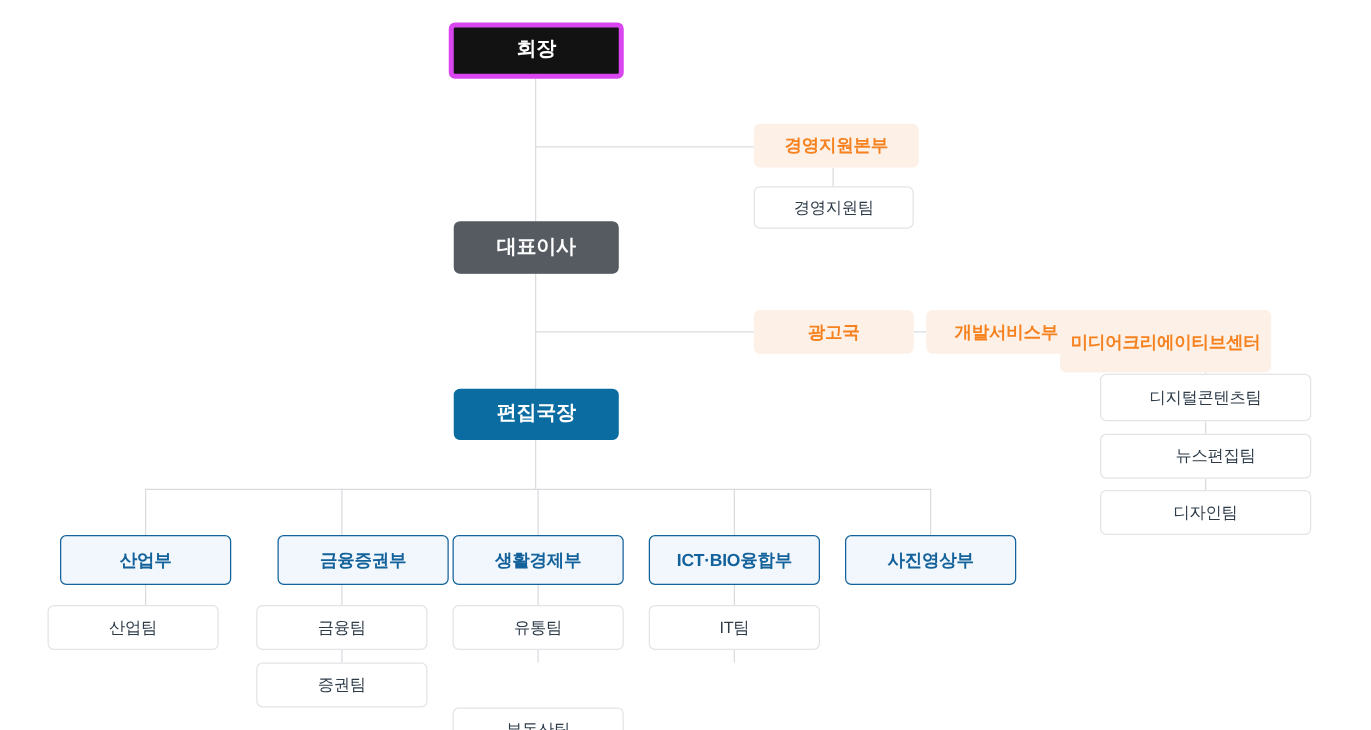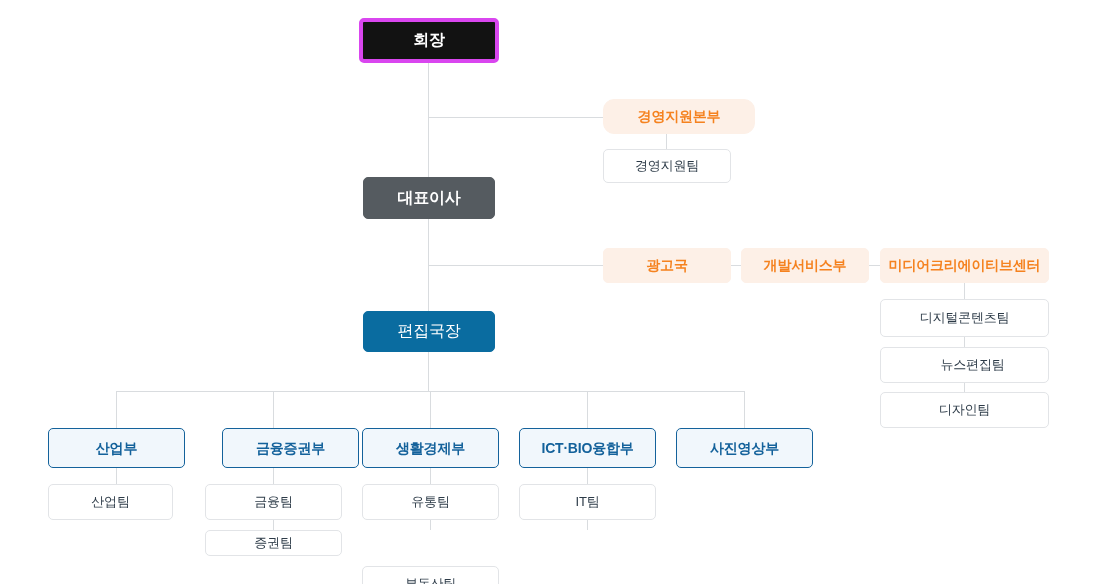--- a/index.html
+++ b/index.html
@@ -48,21 +48,21 @@
     color: #ffffff;
     font-size: 16px;
     font-weight: 700;
     border: 1px solid #555b60;
   }
   
   .node.lvl-editor {
     background: #0a6ca0;
     color: #ffffff;
     font-size: 16px;
-    font-weight: 400;
+    font-weight: 700;
     border: 1px solid #0a6ca0;
   }
   
   .node.lvl-division {
     background: #fdf0e7;
     color: #f5821f;
     font-size: 14px;
     font-weight: 700;
     border: 1px solid #fdf0e7;
   }
@@ -127,54 +127,54 @@
   <div class="line v" style="left:430px; top:468px; height:16px;"></div>
   <div class="line v" style="left:430px; top:520px; height:10px;"></div>
 
   <div class="line v" style="left:587px; top:468px; height:16px;"></div>
   <div class="line v" style="left:587px; top:520px; height:10px;"></div>
 
   <div class="node lvl-chairman" style="left:359px; top:18px; width:140px; height:45px;">회장</div>
 
   <div class="node lvl-ceo" style="left:363px; top:177px; width:132px; height:42px;">대표이사</div>
 
-  <div class="node lvl-division" style="left:603px; top:99px; width:152px; height:35px;border-radius:11px;">경영지원본부</div>
+  <div class="node lvl-division" style="left:603px; top:99px; width:132px; height:35px;">경영지원본부</div>
 
   <div class="node lvl-team" style="left:603px; top:149px; width:128px; height:34px;">경영지원팀</div>
 
   <div class="node lvl-division" style="left:603px; top:248px; width:128px; height:35px;">광고국</div>
 
   <div class="node lvl-division" style="left:741px; top:248px; width:128px; height:35px;">개발서비스부</div>
 
-  <div class="node lvl-division" style="left:880px; top:248px; width:169px; height:35px;">미디어크리에이티브센터</div>
+  <div class="node lvl-division" style="left:848px; top:248px; width:169px; height:50px;">미디어크리에이티브센터</div>
 
   <div class="node lvl-team" style="left:880px; top:299px; width:169px; height:38px;">디지털콘텐츠팀</div>
 
   <div class="node lvl-team" style="left:880px; top:347px; width:169px; height:36px;padding-left:16px;">뉴스편집팀</div>
 
   <div class="node lvl-team" style="left:880px; top:392px; width:169px; height:36px;">디자인팀</div>
 
   <div class="node lvl-editor" style="left:363px; top:311px; width:132px; height:41px;">편집국장</div>
 
   <div class="node lvl-department" style="left:48px; top:428px; width:137px; height:40px;">산업부</div>
 
   <div class="node lvl-department" style="left:222px; top:428px; width:137px; height:40px;">금융증권부</div>
 
   <div class="node lvl-department" style="left:362px; top:428px; width:137px; height:40px;">생활경제부</div>
 
   <div class="node lvl-department" style="left:519px; top:428px; width:137px; height:40px;">ICT·BIO융합부</div>
 
   <div class="node lvl-department" style="left:676px; top:428px; width:137px; height:40px;">사진영상부</div>
 
-  <div class="node lvl-team" style="left:48px; top:484px; width:125px; height:36px;">산업팀</div>
+  <div class="node lvl-team" style="left:38px; top:484px; width:137px; height:36px;">산업팀</div>
 
   <div class="node lvl-team" style="left:205px; top:484px; width:137px; height:36px;">금융팀</div>
 
   <div class="node lvl-team" style="left:362px; top:484px; width:137px; height:36px;">유통팀</div>
 
   <div class="node lvl-team" style="left:519px; top:484px; width:137px; height:36px;">IT팀</div>
 
-  <div class="node lvl-team" style="left:205px; top:530px; width:137px; height:26px;text-align:center;">증권팀</div>
+  <div class="node lvl-team" style="left:205px; top:530px; width:137px; height:36px;text-align:center;">증권팀</div>
 
   <div class="node lvl-team" style="left:362px; top:530px; width:137px; height:36px;margin-top:36px;">부동산팀</div>
 
 
 </div>
 
 </body></html>

